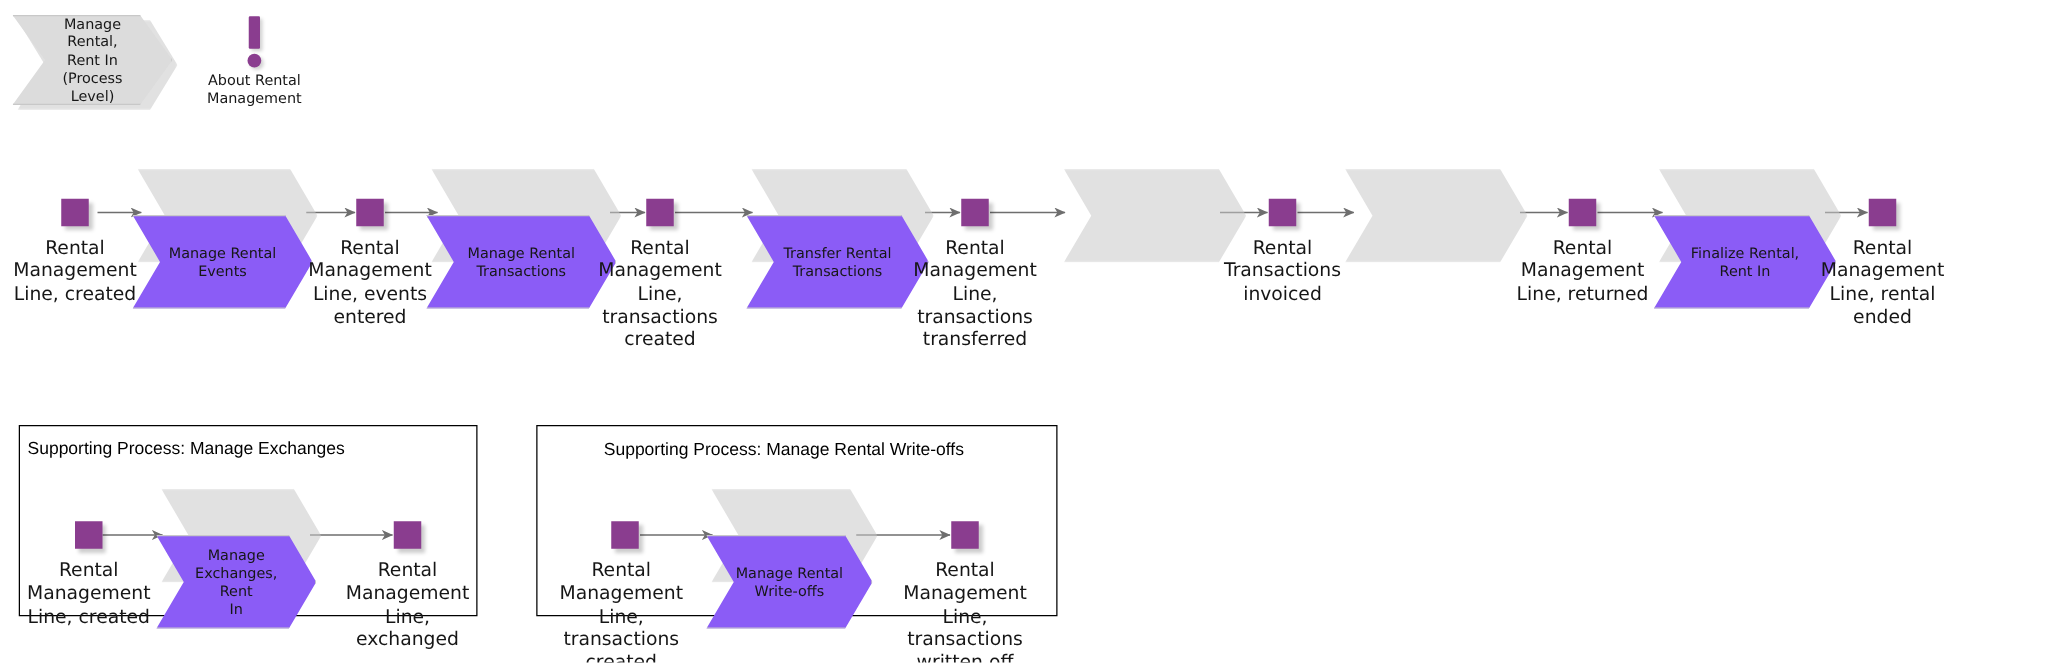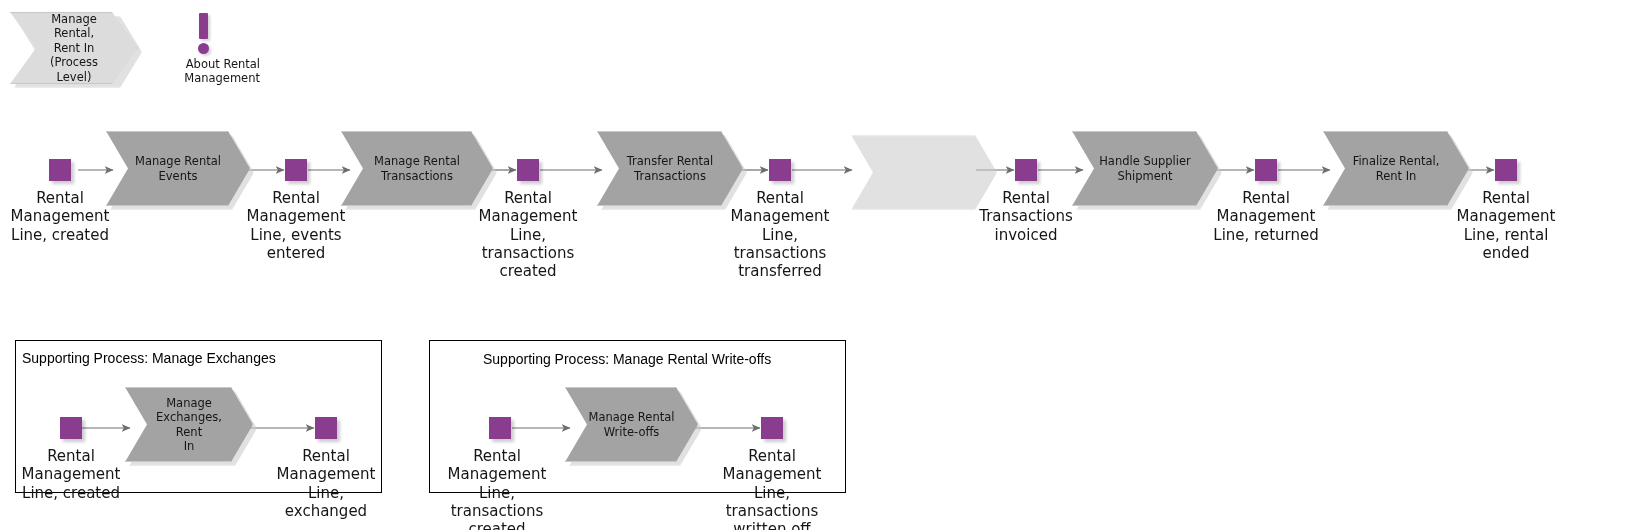--- a/index.html
+++ b/index.html
@@ -20,33 +20,34 @@
   .canvas {
     position: absolute;
     left: 0; top: 0;
     width: 1388px;
     height: 530px;
   }
 
   
   .chev {
     position: absolute;
-    background: #a3a3a3;
+    background: #8b5cf6;
     border: 1px solid #c8c8c8;
     box-sizing: border-box;
     -webkit-clip-path: polygon(0 0, calc(100% - 22px) 0, 100% 50%, calc(100% - 22px) 100%, 0 100%, 22px 50%);
     clip-path: polygon(0 0, calc(100% - 22px) 0, 100% 50%, calc(100% - 22px) 100%, 0 100%, 22px 50%);
     display: flex;
     align-items: center;
     justify-content: center;
     text-align: center;
     line-height: 1.22;
     font-size: 11.5px;
     color: #161616;
     padding: 0 24px;
+    margin-top: 41px;
   }
   .chev-shadow {
     position: absolute;
     background: #c9c9c9;
     opacity: .55;
     -webkit-clip-path: polygon(0 0, calc(100% - 22px) 0, 100% 50%, calc(100% - 22px) 100%, 0 100%, 22px 50%);
     clip-path: polygon(0 0, calc(100% - 22px) 0, 100% 50%, calc(100% - 22px) 100%, 0 100%, 22px 50%);
     filter: blur(1px);
   }
   .chev-label { display: block; }
@@ -83,21 +84,21 @@
     width: 11px;
     height: 11px;
     border-radius: 50%;
     background: #8a3d8f;
     box-shadow: 2px 2px 3px rgba(0,0,0,.18);
   }
   .note-label {
     position: absolute;
     font-size: 11.5px;
     line-height: 1.25;
-    text-align: right;
+    text-align: center;
     color: #161616;
     white-space: pre-line;
   }
 
   
   .group-box {
     position: absolute;
     border: 1px solid #000000;
     box-sizing: border-box;
     background: transparent;
@@ -219,24 +220,20 @@
 transferred</div>
 
   <div class="chev-shadow" style="left:851px; top:135px; width:146px; height:75px;"></div>
 
   <div class="state-sq" style="left:1015px; top:159px;"></div>
   <div class="state-label" style="left:971px; top:189px; width:110px;">Rental
 Transactions
 invoiced</div>
 
   <div class="chev-shadow" style="left:1076px; top:135px; width:146px; height:75px;"></div>
-  <div class="chev" style="left:1072px; top:131px; width:146px; height:75px;">
-    <span class="chev-label" style="white-space:pre-line;">Handle Supplier
-Shipment</span>
-  </div>
 
   <div class="state-sq" style="left:1255px; top:159px;"></div>
   <div class="state-label" style="left:1206px; top:189px; width:120px;">Rental
 Management
 Line, returned</div>
 
   <div class="chev-shadow" style="left:1327px; top:135px; width:146px; height:75px;"></div>
   <div class="chev" style="left:1323px; top:131px; width:146px; height:75px;">
     <span class="chev-label" style="white-space:pre-line;text-align:center;">Finalize Rental,
 Rent In</span>

